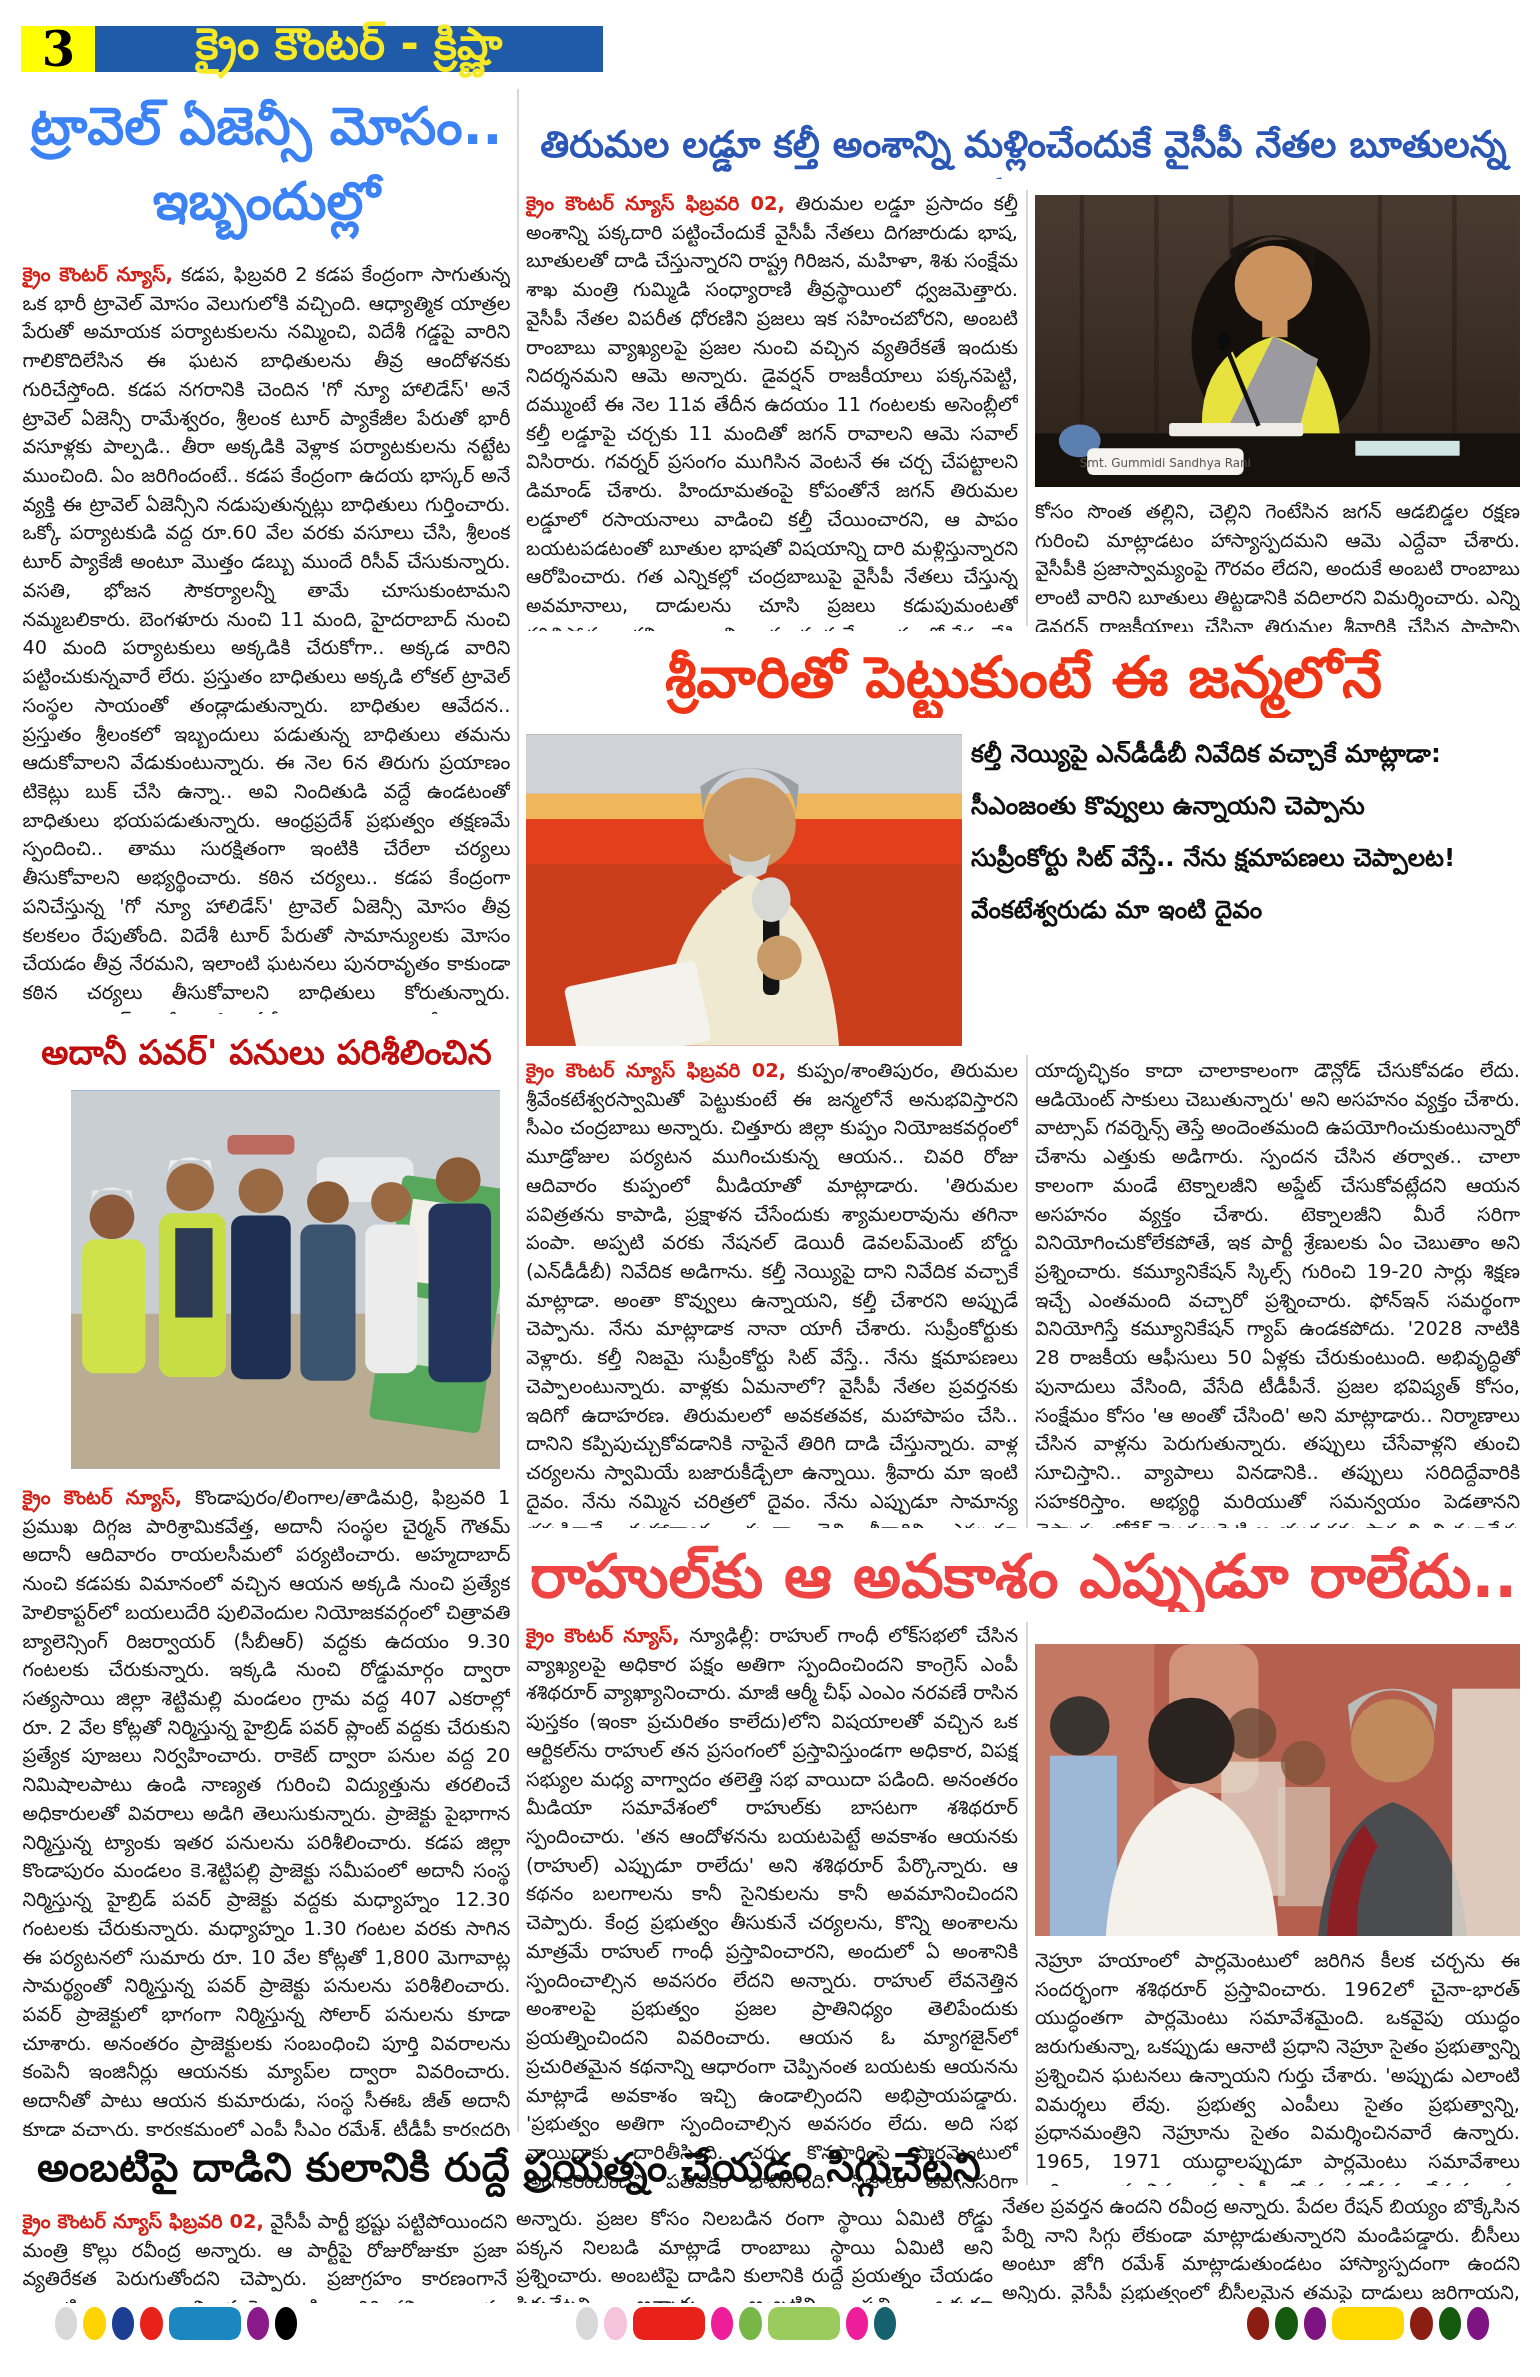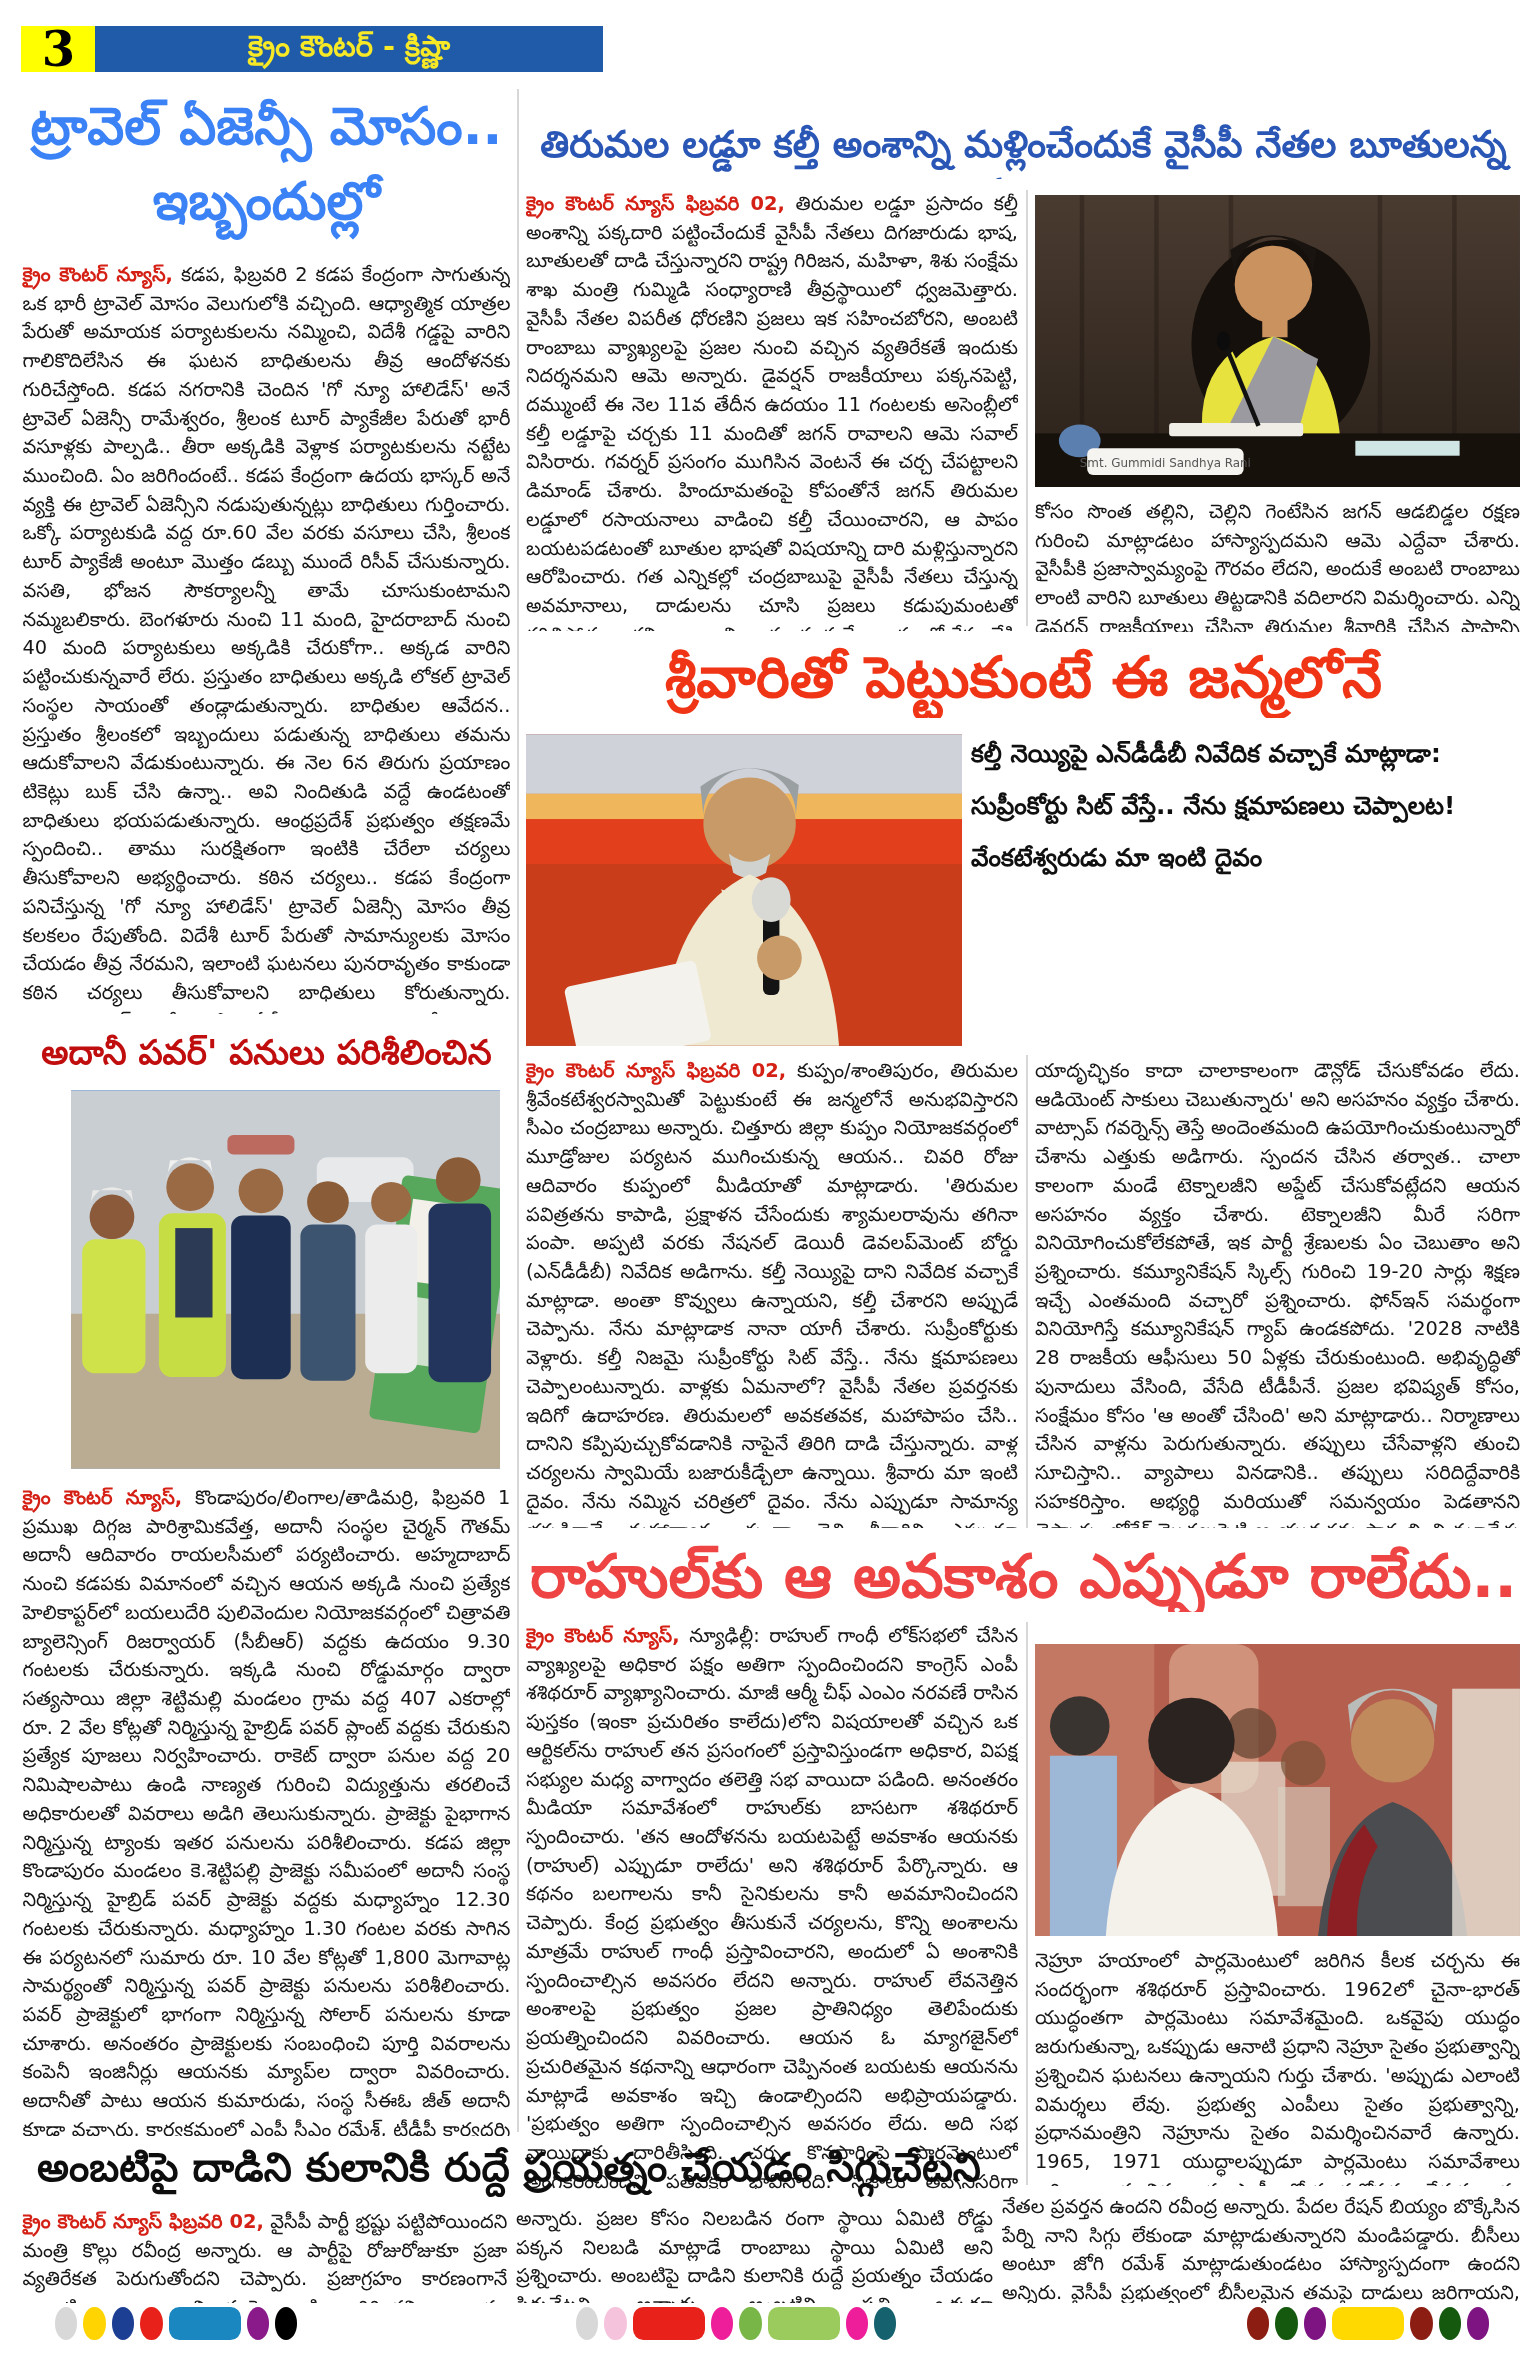--- a/index.html
+++ b/index.html
@@ -2,21 +2,21 @@
 <html style="font-size:12px"><head>
 <meta charset="utf-8">
 <style>
   html,body{margin:0;padding:0;background:#ffffff;}
   #page{position:relative;width:1541px;height:2377px;background:#ffffff;overflow:hidden;
         font-family:"DejaVu Sans","Liberation Sans",sans-serif;color:#111;}
   .abs{position:absolute;}
   
   .hdr-num{background:#ffff00;color:#000;font-weight:bold;font-size:48px;
            display:flex;align-items:center;justify-content:center;font-family:"DejaVu Serif","Liberation Serif",serif;}
-  .hdr-mast{background:#1f5ba8;color:#f7e926;font-weight:bold;font-size:29px;
+  .hdr-mast{background:#1f5ba8;color:#f7e926;font-weight:bold;font-size:44px;
             display:flex;align-items:center;justify-content:center;}
   .hdr-date{background:#e32819;color:#ffffff;font-weight:bold;font-size:33px;
             display:flex;align-items:center;justify-content:center;}
   
   .hl{font-weight:bold;text-align:center;line-height:1.3;overflow:hidden;}
   .hl-travel{color:#3b82f6;font-size:52px;line-height:1.45;}
   .hl-laddu{color:#2a57b6;font-size:37px;}
   .hl-srivari{color:#f03416;font-size:57px;}
   .hl-adani{color:#c00d0d;font-size:34px;}
   .hl-tharoor{color:#ef4444;font-size:60px;}
@@ -171,20 +171,21 @@
       <path d="M262 208 q38 18 76 0 l-10 40 q-28 12 -56 0 z" fill="#efe9d2"></path>
 
       <rect x="318" y="230" width="22" height="120" rx="8" fill="#141414"></rect>
       <ellipse cx="329" cy="222" rx="26" ry="30" fill="#d8d8d4"></ellipse>
       <circle cx="340" cy="300" r="30" fill="#c89a68"></circle>
       <rect x="60" y="320" width="180" height="110" rx="8" fill="#f4f2ec" transform="rotate(-12 150 375)"></rect>
     </svg>
   </div>
   <div class="abs bullets" style="left:971px;top:738px;width:549px;height:306px;">
       <div class="bullet-line">కల్తీ నెయ్యిపై ఎన్‌డీడీబీ నివేదిక వచ్చాకే మాట్లాడా:</div>
+      <div class="bullet-line">సీఎంజంతు కొవ్వులు ఉన్నాయని చెప్పాను</div>
       <div class="bullet-line">సుప్రీంకోర్టు సిట్ వేస్తే.. నేను క్షమాపణలు చెప్పాలట!</div>
       <div class="bullet-line">వేంకటేశ్వరుడు మా ఇంటి దైవం</div>
     </div>
   <div class="abs bt" style="left:526px;top:1057px;width:492px;height:471px;">
     <span class="byline">క్రైం కౌంటర్ న్యూస్ ఫిబ్రవరి 02,</span>
     <span>కుప్పం/శాంతిపురం, తిరుమల శ్రీవేంకటేశ్వరస్వామితో పెట్టుకుంటే ఈ జన్మలోనే అనుభవిస్తారని సీఎం చంద్రబాబు అన్నారు. చిత్తూరు జిల్లా కుప్పం నియోజకవర్గంలో మూడ్రోజుల పర్యటన ముగించుకున్న ఆయన.. చివరి రోజు ఆదివారం కుప్పంలో మీడియాతో మాట్లాడారు. 'తిరుమల పవిత్రతను కాపాడి, ప్రక్షాళన చేసేందుకు శ్యామలరావును తగినా పంపా. అప్పటి వరకు నేషనల్ డెయిరీ డెవలప్‌మెంట్ బోర్డు (ఎన్‌డీడీబీ) నివేదిక అడిగాను. కల్తీ నెయ్యిపై దాని నివేదిక వచ్చాకే మాట్లాడా. అంతా కొవ్వులు ఉన్నాయని, కల్తీ చేశారని అప్పుడే చెప్పాను. నేను మాట్లాడాక నానా యాగీ చేశారు. సుప్రీంకోర్టుకు వెళ్లారు. కల్తీ నిజమై సుప్రీంకోర్టు సిట్ వేస్తే.. నేను క్షమాపణలు చెప్పాలంటున్నారు. వాళ్లకు ఏమనాలో? వైసీపీ నేతల ప్రవర్తనకు ఇదిగో ఉదాహరణ. తిరుమలలో అవకతవక, మహాపాపం చేసి.. దానిని కప్పిపుచ్చుకోవడానికి నాపైనే తిరిగి దాడి చేస్తున్నారు. వాళ్ల చర్యలను స్వామియే బజారుకీడ్చేలా ఉన్నాయి. శ్రీవారు మా ఇంటి దైవం. నేను నమ్మిన చరిత్రలో దైవం. నేను ఎప్పుడూ సామాన్య భక్తుడిగానే మహాద్వారం గుండా వెళ్లి శ్రీవారిని ఎప్పుడూ దర్శించుకోలేదు. ఆయనతో పెట్టుకుంటే ఈ జన్మలోనే అనుభవిస్తారు' అని స్పష్టం చేశారు. టీడీపీ శ్రేణులకు, తనకు దూరం చెరగాలంటే టెక్నాలజీని సమర్థంగా వినియోగించుకోవాలని చంద్రబాబు సూచించారు. ఆదివారం తుమ్మిశి వద్ద నియోజకవర్గ కార్యకర్తల సమావేశంలో ఆయన మాట్లాడారు. 'కనీసం ఐటీడీపీ</span>
   </div>
   <div class="abs bt" style="left:1035px;top:1057px;width:485px;height:471px;">
     <span>యాదృచ్ఛికం కాదా చాలాకాలంగా డౌన్లోడ్ చేసుకోవడం లేదు. ఆడియెంట్ సాకులు చెబుతున్నారు' అని అసహనం వ్యక్తం చేశారు. వాట్సాప్ గవర్నెన్స్ తెస్తే అందెంతమంది ఉపయోగించుకుంటున్నారో చేశాను ఎత్తుకు అడిగారు. స్పందన చేసిన తర్వాత.. చాలా కాలంగా మండే టెక్నాలజీని అప్డేట్ చేసుకోవట్లేదని ఆయన అసహనం వ్యక్తం చేశారు. టెక్నాలజీని మీరే సరిగా వినియోగించుకోలేకపోతే, ఇక పార్టీ శ్రేణులకు ఏం చెబుతాం అని ప్రశ్నించారు. కమ్యూనికేషన్ స్కిల్స్ గురించి 19-20 సార్లు శిక్షణ ఇచ్చే ఎంతమంది వచ్చారో ప్రశ్నించారు. ఫోన్‌ఇన్ సమర్థంగా వినియోగిస్తే కమ్యూనికేషన్ గ్యాప్ ఉండకపోదు. '2028 నాటికి 28 రాజకీయ ఆఫీసులు 50 ఏళ్లకు చేరుకుంటుంది. అభివృద్ధితో పునాదులు వేసింది, వేసేది టీడీపీనే. ప్రజల భవిష్యత్ కోసం, సంక్షేమం కోసం 'ఆ అంతో చేసింది' అని మాట్లాడారు.. నిర్మాణాలు చేసిన వాళ్లను పెరుగుతున్నారు. తప్పులు చేసేవాళ్లని తుంచి సూచిస్తాని.. వ్యాపాలు వినడానికి.. తప్పులు సరిదిద్దేవారికి సహకరిస్తాం. అభ్యర్థి మరియుతో సమన్వయం పెడతానని చెప్పారు. లోకేశ్ మొదలుపెట్టి ఆ యువతను ప్రారంభించి మూడేళ్లు పూర్తయిన సందర్భంగా తరువాత చేసిన పాట సీడీని సీఎం ఆవిష్కరించారు. తుమ్మిశిలో గుండెపోటుతో మృతి చెందిన ఓ వ్యక్తి కుటుంబానికి సీఎం సహాయనిధి నుంచి రూ.3 లక్షల సాయం ప్రకటించారు.</span>
   </div>

